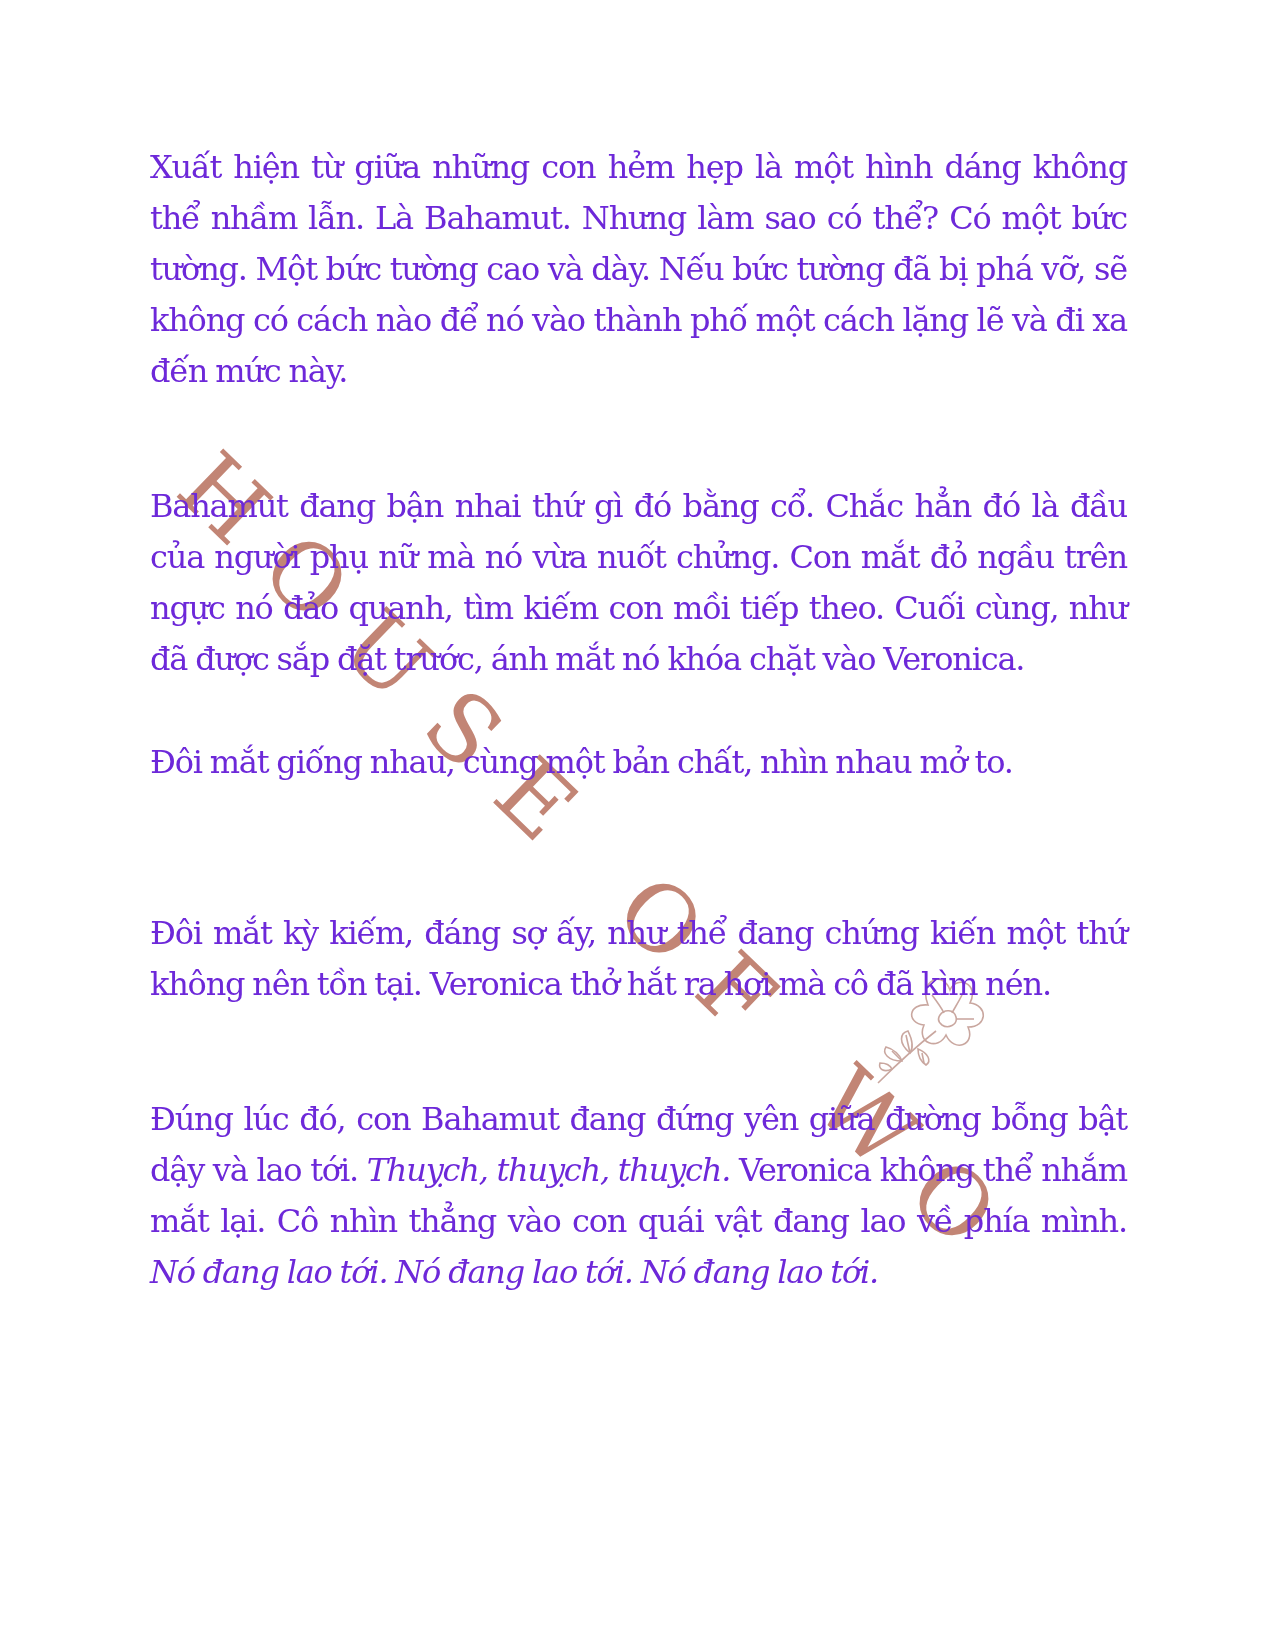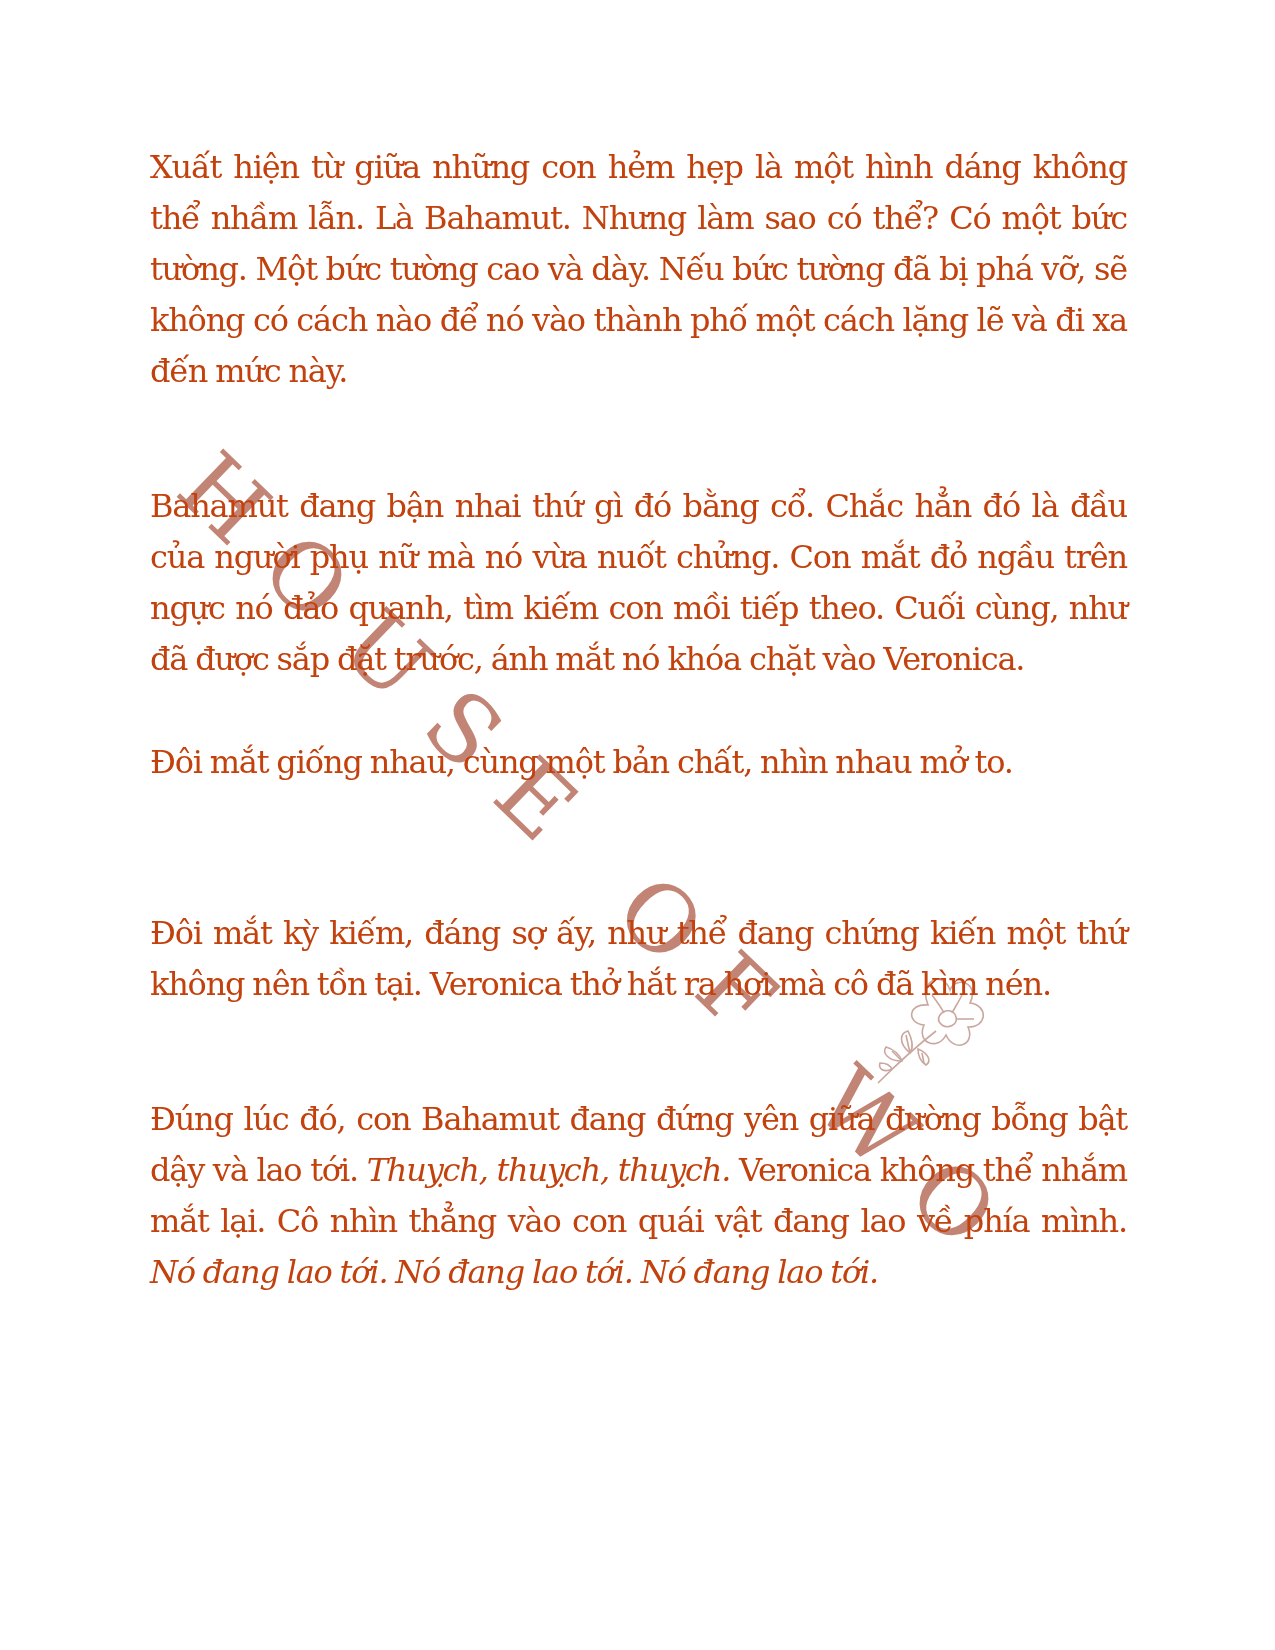--- a/index.html
+++ b/index.html
@@ -22,21 +22,21 @@
       background: #ffffff;
     }
     .content {
       position: absolute;
       left: 150px;
       top: 142px;
       width: 977px;
       font-family: "DejaVu Serif", serif;
       font-size: 32px;
       line-height: 51px;
-      color: #c2410c;
+      color: #6d28d9;
       letter-spacing: -1.2px;
       word-spacing: -1px;
       z-index: 2;
     }
     .para {
       margin: 0 0 85px 0;
       text-align: justify;
     }
     .para.no-justify {
       text-align: left;

